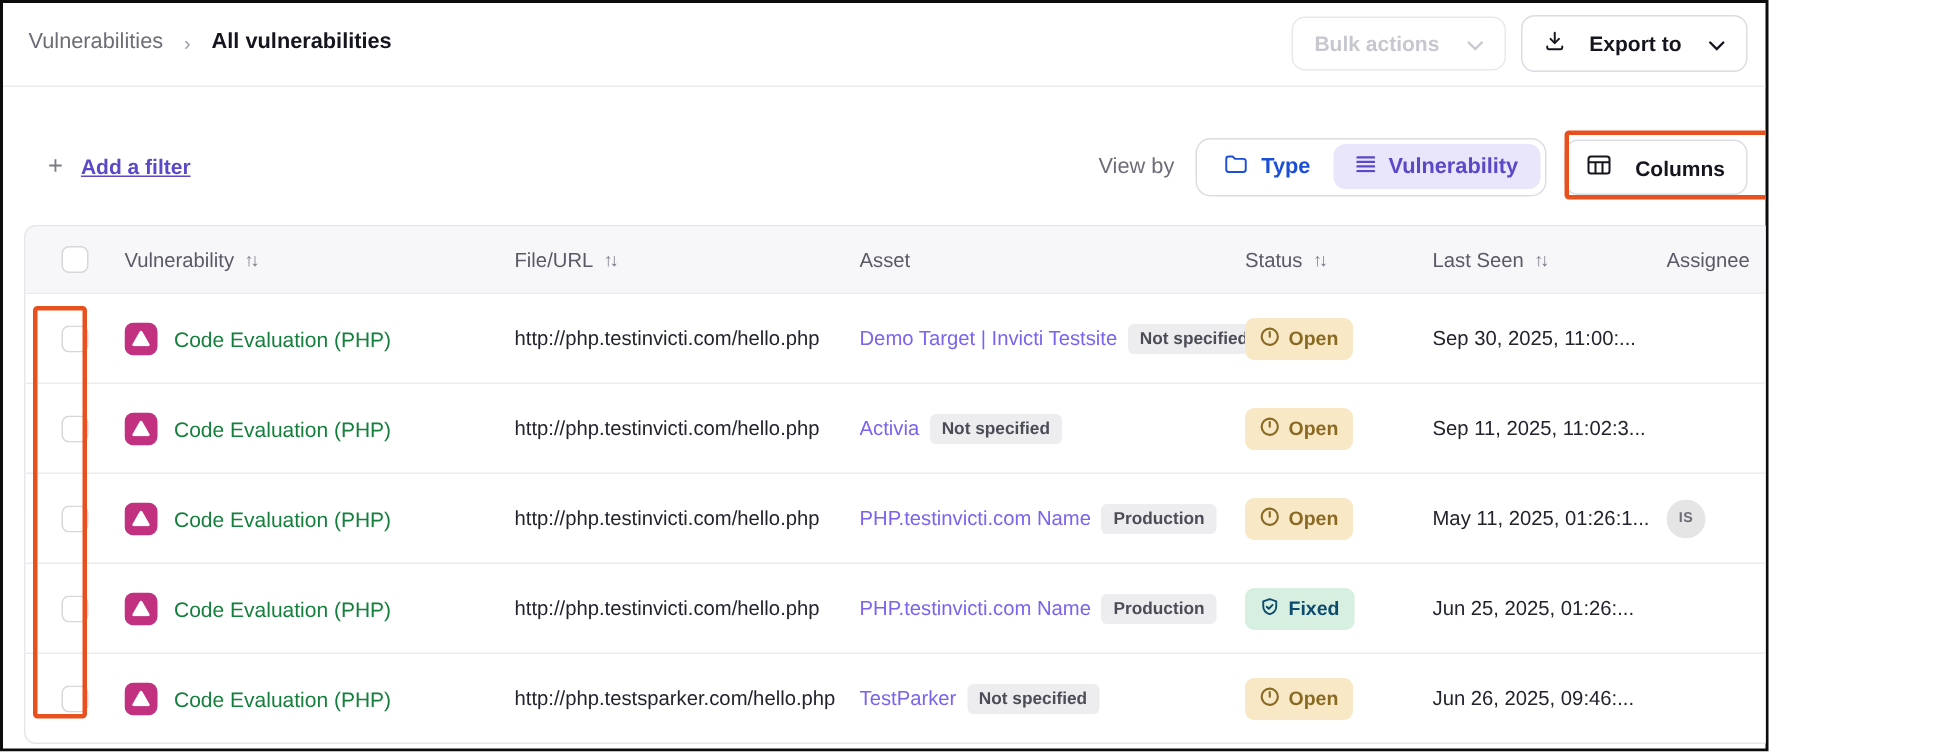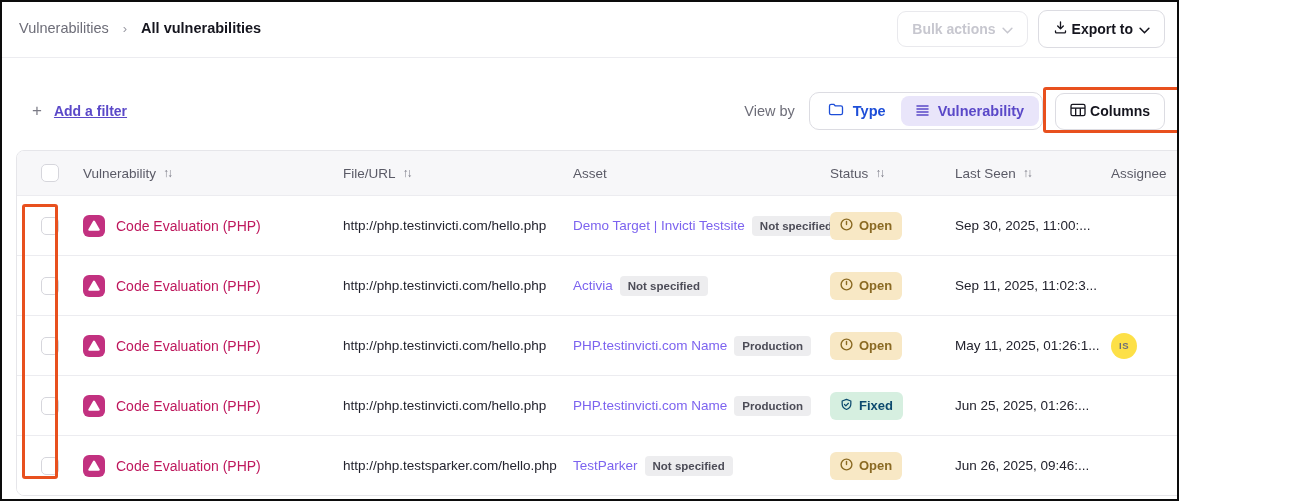--- a/index.html
+++ b/index.html
@@ -9,63 +9,63 @@
     border: 2px solid #0c0c0c; background: #fff; overflow: hidden;
   }
 
   
   .topbar { position: absolute; top: 0; left: 0; right: 0; height: 56px; border-bottom: 1px solid #ececf0; }
   .breadcrumb { position: absolute; left: 17px; top: 18px; display: flex; align-items: center; gap: 14px; font-size: 14.5px; }
   .crumb-parent { color: #6d6d78; cursor: pointer; }
   .crumb-sep { color: #9a9aa4; font-size: 13px; }
   .crumb-current { color: #15151e; font-weight: bold; }
   .topbar-actions { position: absolute; right: 12px; top: 8px; display: flex; align-items: center; gap: 10px; }
-  .btn { display: inline-flex; align-items: center; gap: 4px; border: 1px solid #dcdce2; border-radius: 9px;
+  .btn { display: inline-flex; align-items: center; gap: 16px; border: 1px solid #dcdce2; border-radius: 9px;
          background: #fff; font-size: 14px; font-weight: bold; color: #15151e; padding: 9px 14px; cursor: pointer; }
   .btn.disabled { color: #c7c7cf; border-color: #e9e9ed; }
   .btn svg { flex: 0 0 auto; }
   .chev { margin-left: 2px; }
 
   
   .filter-row { position: absolute; top: 86px; left: 14px; right: 12px; height: 46px;
                 display: flex; align-items: center; justify-content: space-between; }
   .add-filter { display: inline-flex; align-items: center; gap: 12px; margin-left: 16px; cursor: pointer; }
   .plus { color: #7b7b86; font-size: 17px; font-weight: normal; }
   .add-filter-label { color: #5a48c8; font-size: 14px; font-weight: bold; text-decoration: underline; }
   .viewby-group { display: flex; align-items: center; gap: 12px; }
   .viewby-label { color: #6d6d78; font-size: 14.5px; margin-right: 2px; }
   .segmented { display: flex; align-items: center; border: 1px solid #dcdce2; border-radius: 10px; background: #fff; padding: 3px; }
   .segment { display: inline-flex; align-items: center; gap: 9px; padding: 7px 15px; border-radius: 8px;
              font-size: 14.5px; font-weight: bold; color: #1d4ed8; cursor: pointer; }
   .segment.active { background: #e9e5fa; color: #5a48c8; }
-  .columns-btn { margin-left: 0; }
+  .columns-btn { margin-left: 0; align-items: flex-end; }
 
   
   .table-wrap { position: absolute; top: 148px; left: 14px; width: 1261px; border: 1px solid #e6e6ea;
                 border-radius: 8px; overflow: hidden; background: #fff; }
   .trow { display: grid; grid-template-columns: 66px 260px 230px 257px 125px 156px 110px 1fr; align-items: center; }
   .thead { background: #f7f7f9; height: 44px; color: #5a5a66; font-size: 13.5px; }
   .th { display: flex; align-items: center; gap: 7px; white-space: nowrap; }
   .sort { color: #7c7c88; font-size: 12px; letter-spacing: -2px; cursor: pointer; }
   .row { height: 60px; border-top: 1px solid #ececf0; cursor: pointer; background: #fff; }
   .cell { display: flex; align-items: center; overflow: hidden; white-space: nowrap; }
   .cell-check { justify-content: center; }
   .checkbox { width: 18px; height: 18px; border: 1.5px solid #d6d6dc; border-radius: 5px; background: #fff; cursor: pointer; }
   .sev-icon { width: 22px; height: 22px; border-radius: 6px; background: #c23180; display: inline-flex;
               align-items: center; justify-content: center; margin-right: 11px; flex: 0 0 auto; }
-  .vuln-name { color: #be185d; font-size: 14px; }
+  .vuln-name { color: #15803d; font-size: 14px; }
   .url-text { color: #23232e; font-size: 13.5px; }
   .asset-link { color: #7c63ef; font-size: 13.5px; margin-right: 7px; cursor: pointer; text-decoration: none; }
   .tag { background: #ededef; color: #4c4c57; font-size: 11.5px; font-weight: bold; padding: 4px 8px; border-radius: 4px; flex: 0 0 auto; }
   .status-badge { display: inline-flex; align-items: center; gap: 6px; font-size: 13px; font-weight: bold;
                   padding: 6px 10px; border-radius: 6px; }
   .status-badge.open { background: #f8e8c5; color: #8a6a23; }
   .status-badge.fixed { background: #d6efe0; color: #0c4a6e; }
   .seen-text { color: #23232e; font-size: 13.5px; }
-  .avatar { width: 26px; height: 26px; border-radius: 50%; background: #fde047; color: #6d6d78;
+  .avatar { width: 26px; height: 26px; border-radius: 50%; background: #e5e5e5; color: #6d6d78;
             font-size: 9.5px; font-weight: bold; display: inline-flex; align-items: center; justify-content: center; letter-spacing: .4px; }
   .cell-actions { justify-content: center; }
   .kebab { color: #2f2f38; font-size: 17px; font-weight: bold; line-height: 1; padding: 4px 6px; cursor: pointer; }
 
   
   .annotation { position: absolute; border: 3px solid #e8501e; border-radius: 3px; pointer-events: none; }
   .anno-viewby { left: 1041px; top: 85px; width: 138px; height: 46px; }
   .anno-checks { left: 20px; top: 202px; width: 36px; height: 275px; }
 </style>
 </head>

